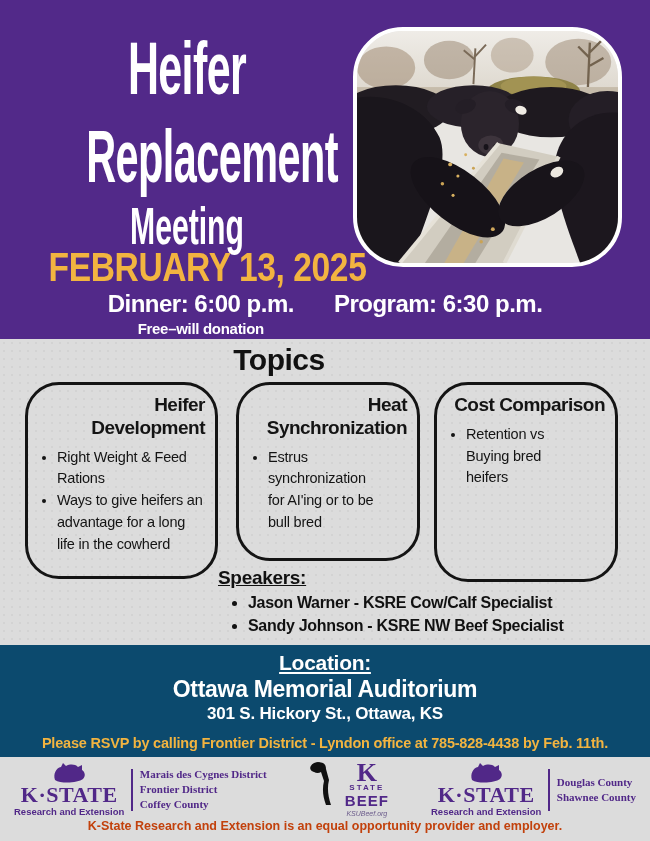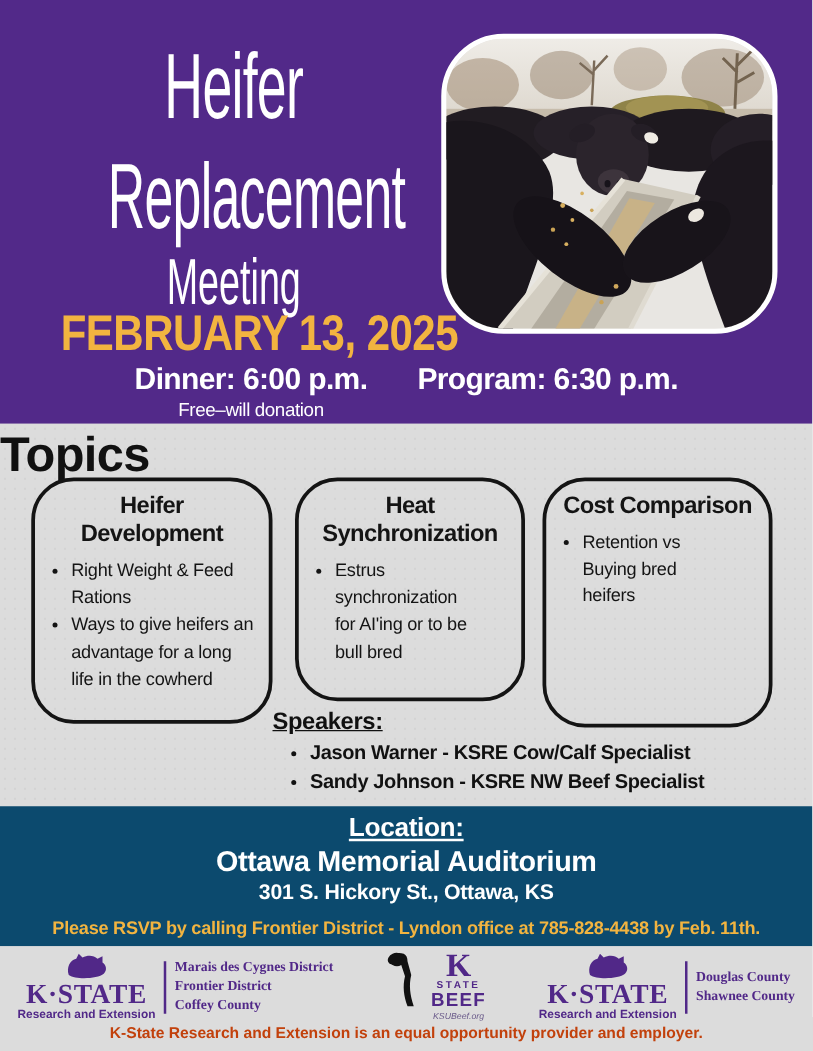--- a/index.html
+++ b/index.html
@@ -2,43 +2,43 @@
 <html><head>
 <meta charset="utf-8">
 <style>
   * { margin:0; padding:0; box-sizing:border-box; }
   html,body { width:650px; }
   body { font-family:"Liberation Sans", sans-serif; background:#fff; }
   .page { position:relative; width:650px; height:841px; overflow:hidden; background:#dcdcdc; }
 
   
   .hero { position:absolute; top:0; left:0; width:650px; height:339px; background:#522989; }
-  .hero-title { position:absolute; left:7px; top:26px; width:360px; text-align:center; color:#ffffff; font-weight:400; }
+  .hero-title { position:absolute; left:7px; top:26px; width:360px; text-align:center; color:#ffffff; font-weight:700; }
   .hero-title .l1 { display:block; font-size:74px; line-height:86px; transform:scaleX(0.58); letter-spacing:-1px; }
   .hero-title .l2 { display:block; font-size:74px; line-height:90px; transform:scaleX(0.56); letter-spacing:-1px; white-space:nowrap; }
   .hero-title .l3 { display:block; font-size:52px; line-height:48px; transform:scaleX(0.58); }
   .hero-date { position:absolute; left:15px; top:246px; width:385px; text-align:center; color:#f2b440; font-weight:700; font-size:40px; line-height:42px; transform:scaleX(0.84); letter-spacing:-0.5px; white-space:nowrap; }
   .times-row { position:absolute; top:290px; left:0; width:650px; display:flex; justify-content:center; align-items:flex-start; gap:40px; color:#ffffff; }
   .time-block { text-align:center; }
   .time-main { font-size:24px; font-weight:700; letter-spacing:-0.5px; }
-  .time-note { font-size:15px; font-weight:400; margin-top:2px; letter-spacing:-0.3px; }
+  .time-note { font-size:15px; font-weight:700; margin-top:2px; letter-spacing:-0.3px; }
 
   
   .photo-frame { position:absolute; top:27px; left:353px; width:269px; height:240px; border:4px solid #ffffff; border-radius:50px; overflow:hidden; background:#e8e6e2; }
   .photo-frame svg { display:block; width:100%; height:100%; }
 
   
   .topics { position:absolute; top:339px; left:0; width:650px; height:306px; background:#dcdcdc;
             background-image:radial-gradient(#d3d3d3 1px, transparent 1px); background-size:8px 8px; }
-  .topics-heading { position:absolute; top:4px; left:0; width:558px; text-align:left; font-size:39px; font-weight:700; color:#111; letter-spacing:-0.5px; }
+  .topics-heading { position:absolute; top:4px; left:0; width:558px; text-align:center; font-size:30px; font-weight:700; color:#111; letter-spacing:-0.5px; }
   .card { position:absolute; border:3px solid #141414; border-radius:34px; padding:9px 10px 6px; color:#141414; }
   .card-1 { left:25px;  top:43px; width:193px; height:197px; }
   .card-2 { left:236px; top:43px; width:184px; height:179px; }
   .card-3 { left:434px; top:43px; width:184px; height:200px; }
-  .card h3 { text-align:center; font-size:19px; line-height:1.2; letter-spacing:-0.5px; margin-bottom:7px; font-weight:700; }
+  .card h3 { text-align:right; font-size:19px; line-height:1.2; letter-spacing:-0.5px; margin-bottom:7px; font-weight:700; }
   .card ul { margin:0; padding-left:19px; font-size:14.5px; line-height:1.5; letter-spacing:-0.2px; }
   .card-2 ul li, .card-3 ul li { padding-right:26px; }
   .speakers { position:absolute; left:218px; top:228px; color:#111; }
   .speakers h3 { font-size:19px; font-weight:700; text-decoration:underline; letter-spacing:-0.3px; margin-bottom:2px; }
   .speakers ul { margin:0; padding-left:30px; font-size:16px; font-weight:700; line-height:1.45; letter-spacing:-0.3px; }
 
   
   .location { position:absolute; top:645px; left:0; width:650px; height:112px; background:#0c4a6e; color:#ffffff; text-align:center; }
   .loc-heading { margin-top:6px; font-size:21px; font-weight:700; text-decoration:underline; letter-spacing:-0.3px; }
   .loc-venue { font-size:23px; font-weight:700; letter-spacing:-0.3px; margin-top:1px; }

